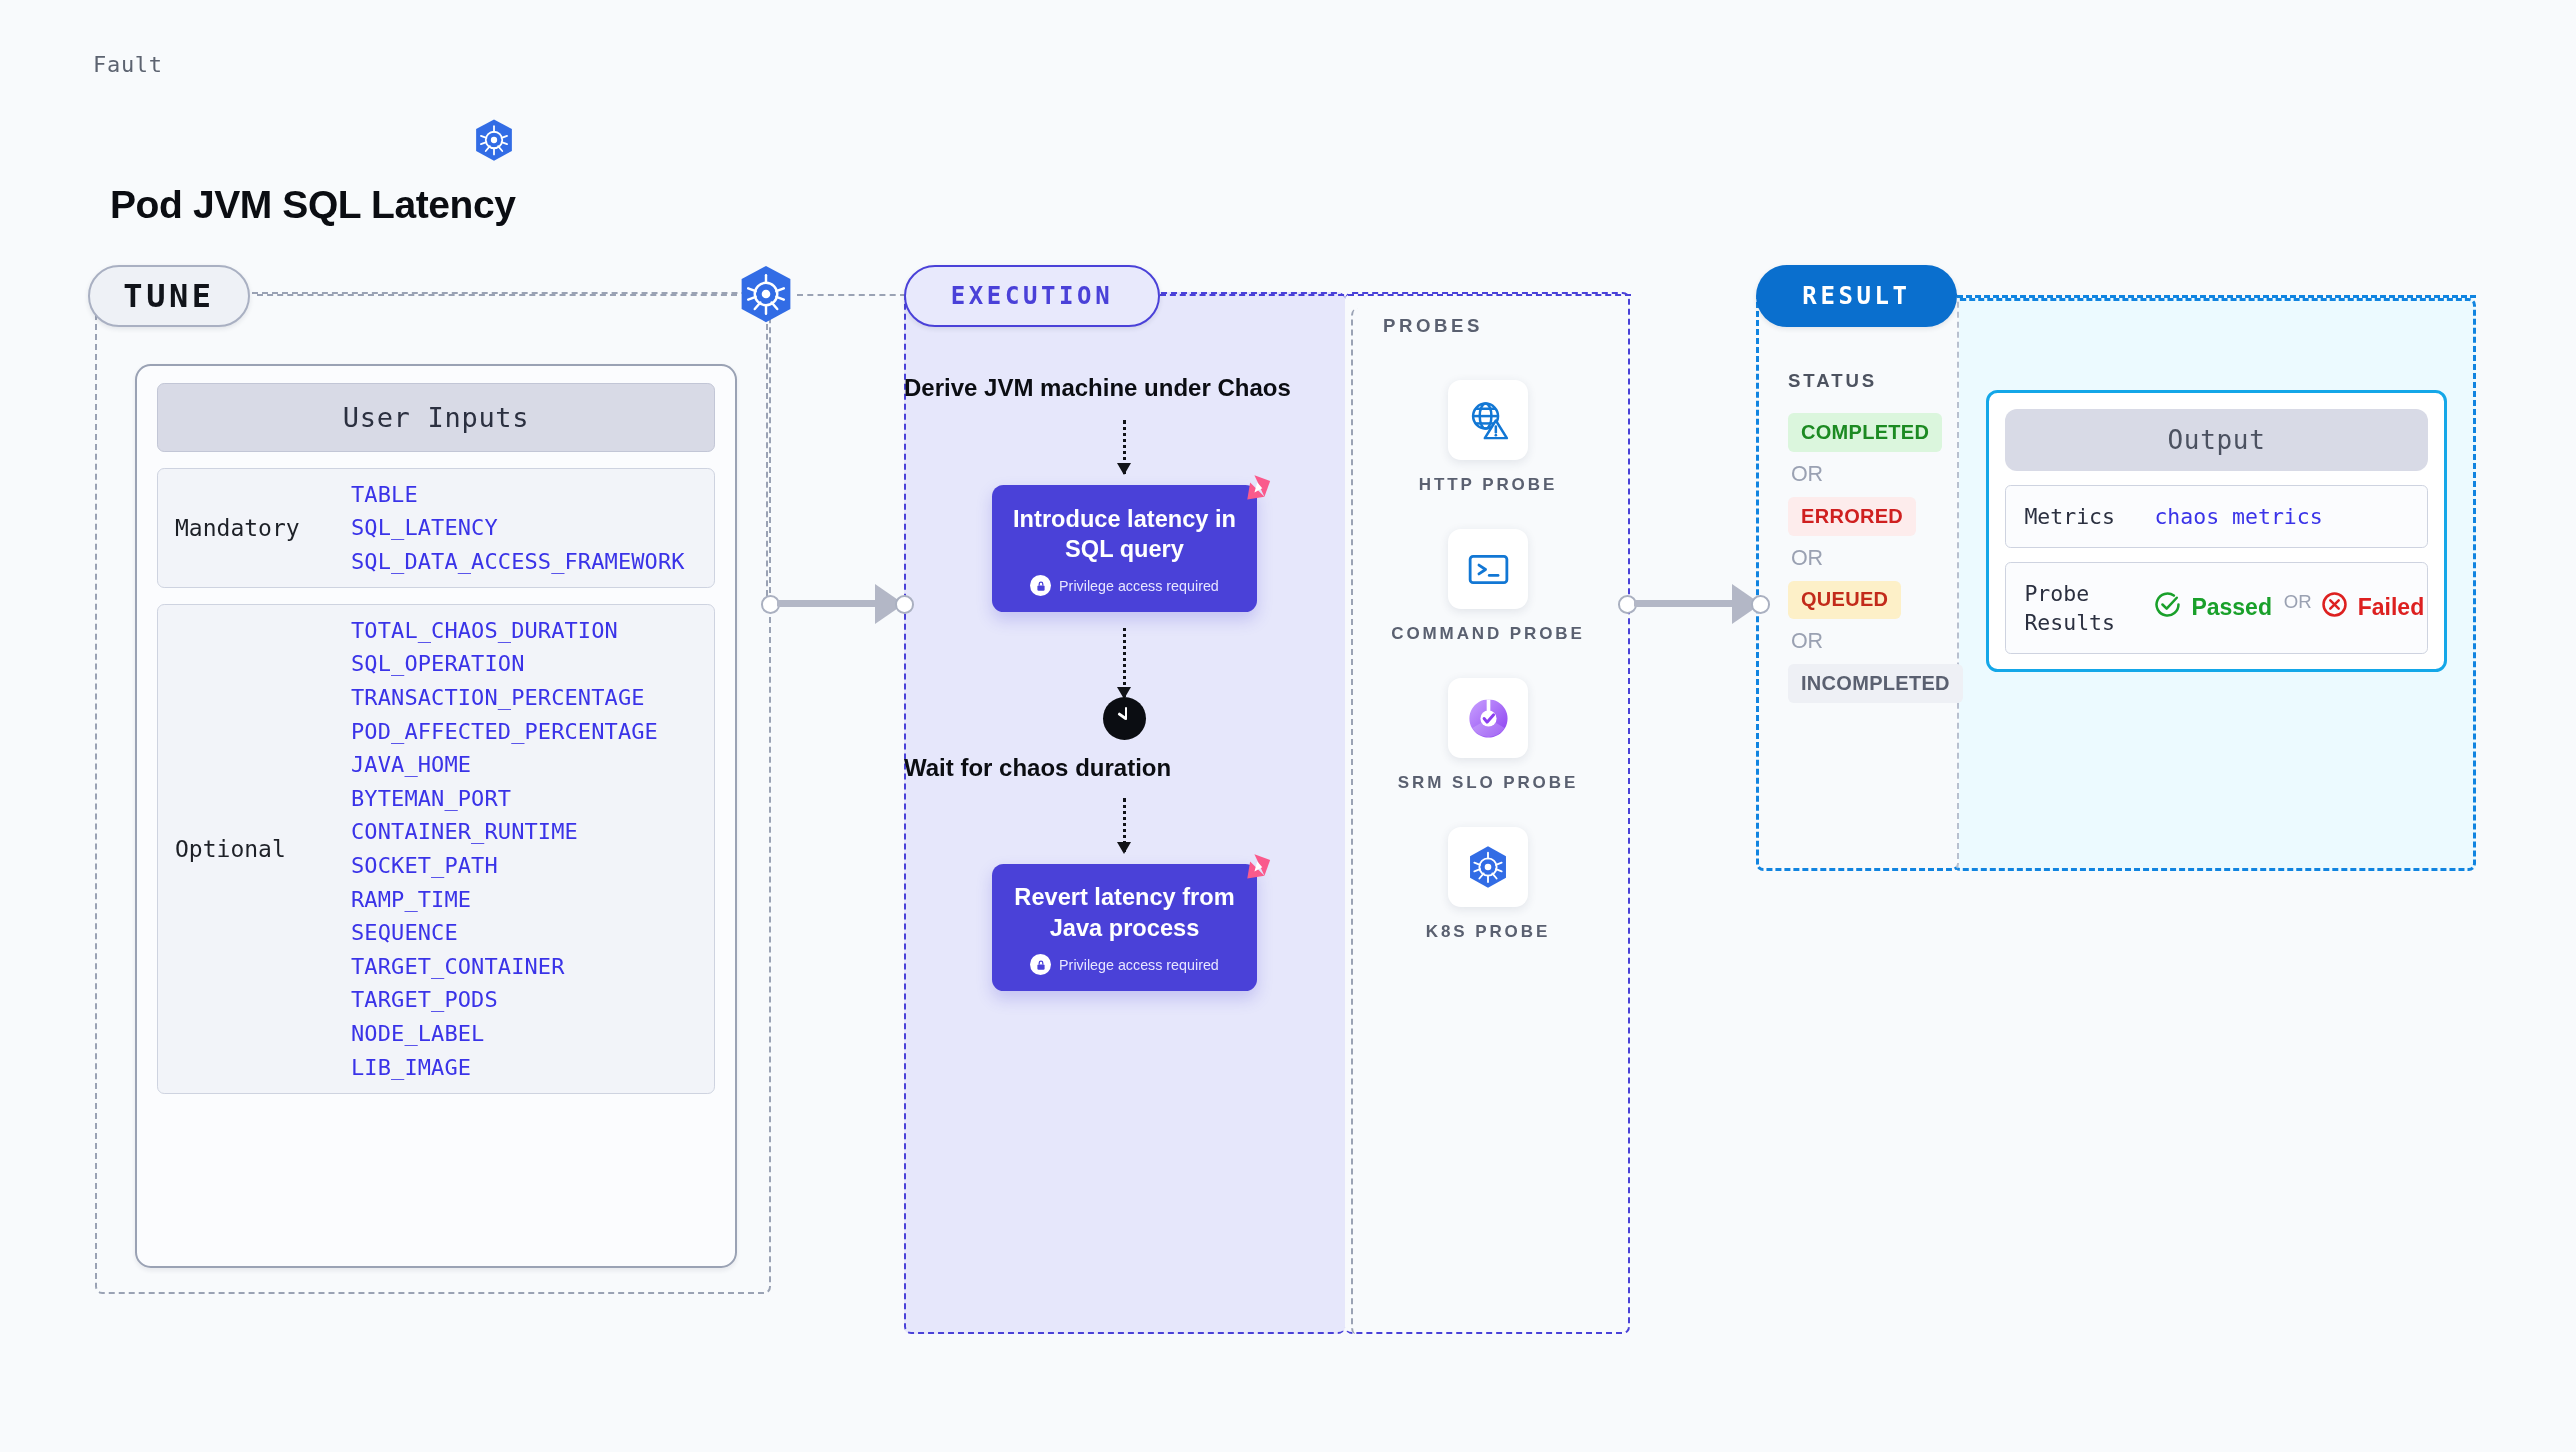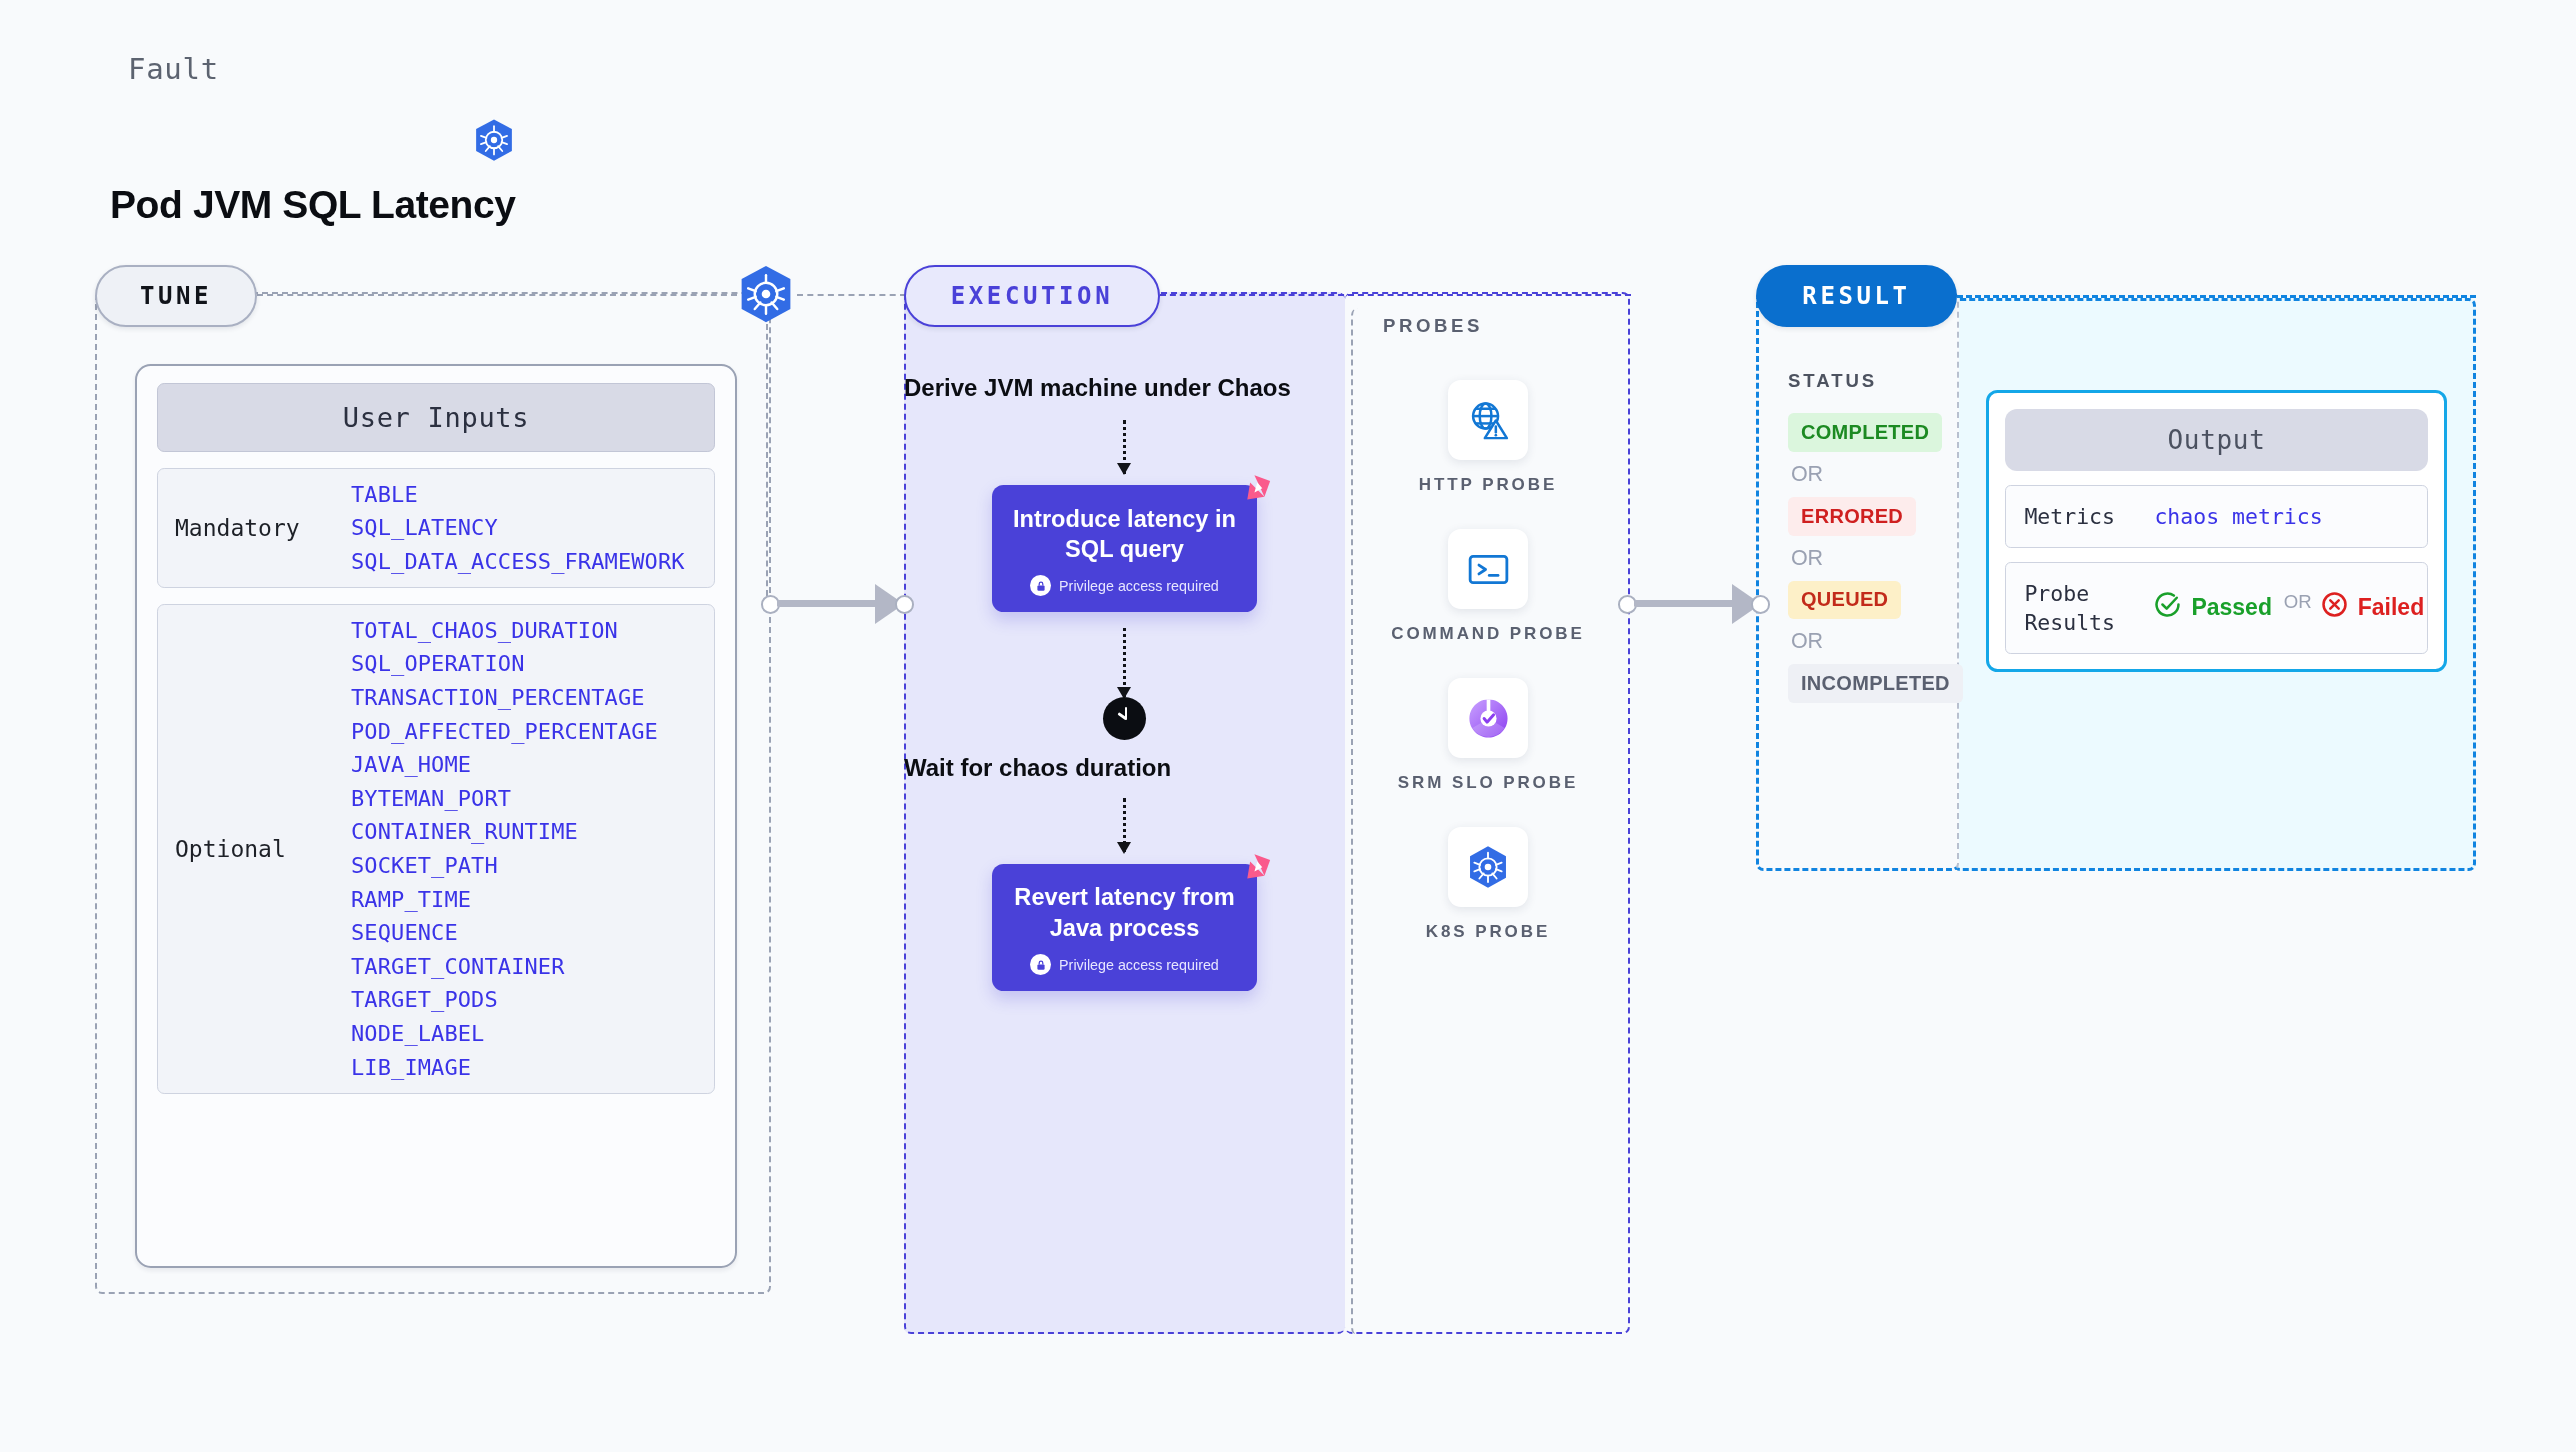--- a/index.html
+++ b/index.html
@@ -8,37 +8,37 @@
     background: #f8fafc;
     font-family: "Liberation Sans", sans-serif;
     overflow: hidden;
   }
   .page { position: relative; width: 2576px; height: 1452px; }
 
   
   .fault-label {
     position: absolute; left: 93px; top: 52px;
     font-family: "DejaVu Sans Mono", monospace;
-    font-size: 29px; color: #5c6370; letter-spacing: 0.7px; margin-left: 35px;
+    font-size: 22px; color: #5c6370; letter-spacing: 0.7px;
   }
   .title-row { position: absolute; left: 110px; top: 118px; display: flex; align-items: flex-end; gap: 18.6px; flex-direction: column; }
   .title-text { font-size: 39px; font-weight: 700; color: #0b0d12; letter-spacing: -0.4px; }
 
   
   .pill {
     position: absolute; z-index: 5;
     display: flex; align-items: center; justify-content: center;
     border-radius: 716px;
     font-family: "DejaVu Sans Mono", monospace;
     font-weight: 700; letter-spacing: 3.6px;
     box-shadow: 0 2.1px 5.7px rgba(30,35,60,.10);
   }
   .pill-tune {
-    left: 95px; top: 265px; width: 162px; height: 62px;
-    background: #eef1f6; border: 2.9px solid #a9b0c2; color: #11141a; font-size: 24px;
+    left: 88px; top: 265px; width: 162px; height: 62px;
+    background: #eef1f6; border: 2.9px solid #a9b0c2; color: #11141a; font-size: 32px;
   }
   .pill-exec {
     left: 904px; top: 265px; width: 256px; height: 62px;
     background: #e8e9fc; border: 2.9px solid #4a41d8; color: #4a41d8; font-size: 24px;
   }
   .pill-result {
     left: 1756px; top: 265px; width: 201px; height: 62px;
     background: #0a6fce; border: 0; color: #ffffff; font-size: 24px;
   }
 

